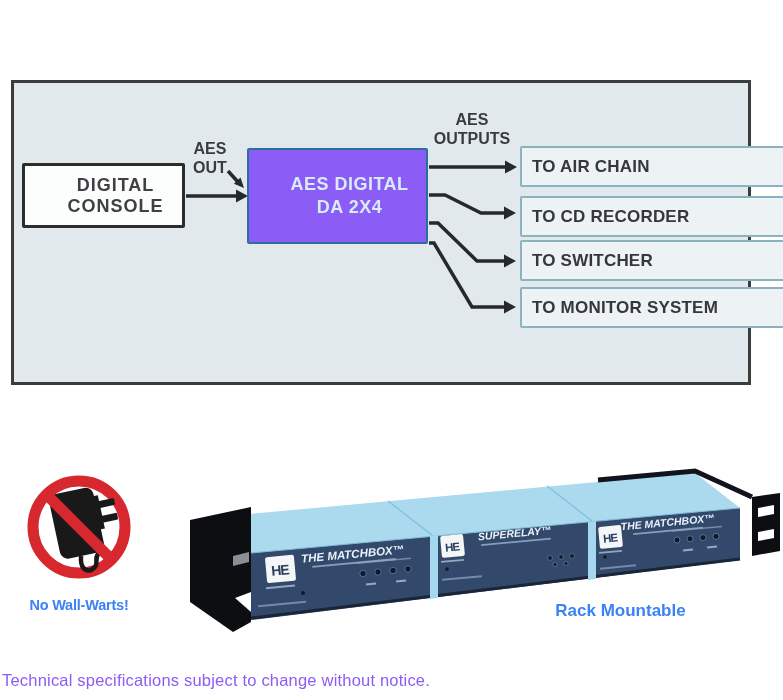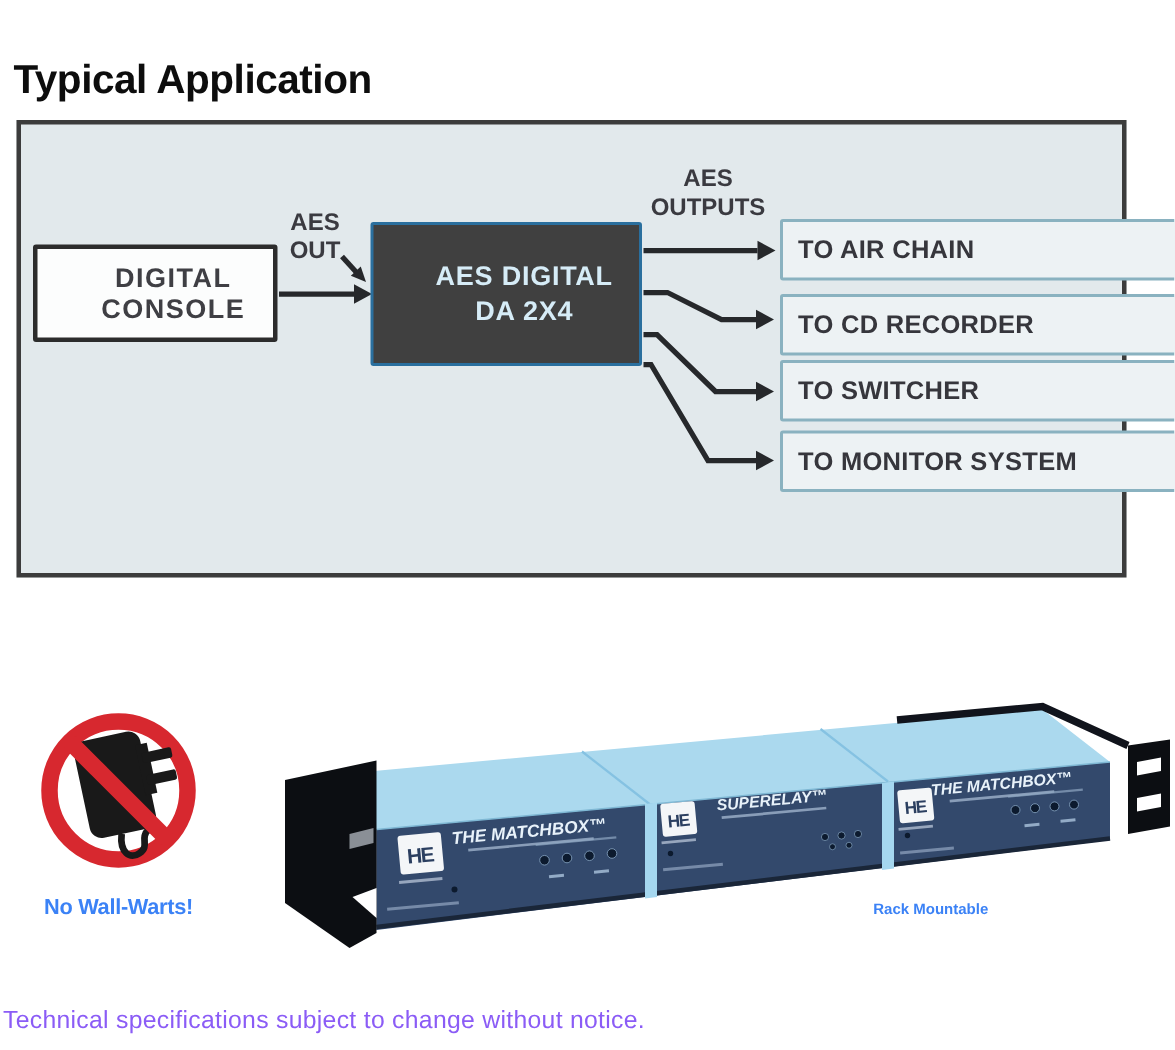--- a/index.html
+++ b/index.html
@@ -9,42 +9,41 @@
         color:#0d0d0d;letter-spacing:-0.3px;margin:0;}
   
   .panel{position:absolute;left:11px;top:80px;width:740px;height:305px;box-sizing:border-box;
         background:#e2e9ec;border:3px solid #3c3c3c;z-index:1;}
   .overlay{position:absolute;left:0;top:0;width:783px;height:700px;pointer-events:none;}
   .ov2{z-index:2;}
   .dbox{position:absolute;box-sizing:border-box;z-index:3;display:flex;flex-direction:column;
         align-items:center;justify-content:center;text-align:center;padding-left:24px;}
   .console{left:22px;top:163px;width:163px;height:65px;background:#fcfdfd;border:3px solid #2c2c2c;
         border-radius:2px;font-size:18px;font-weight:bold;color:#3f3f44;letter-spacing:1px;line-height:21px;}
-  .dablue{left:247px;top:148px;width:181px;height:96px;background:#404040;border:2px solid #2a6f9e;
+  .dablue{left:247px;top:148px;width:181px;height:96px;background:#8b5cf6;border:2px solid #2a6f9e;
         border-radius:2px;font-size:18px;font-weight:bold;color:#d6ecf7;letter-spacing:0.5px;line-height:23px;}
   .conn-label{position:absolute;z-index:3;font-size:16px;font-weight:bold;color:#3a3a40;
         line-height:19px;text-align:center;}
   .lbl-aesout{left:186px;top:139px;width:48px;}
   .lbl-aesoutputs{left:420px;top:110px;width:104px;}
   .outbox{position:absolute;left:520px;width:265px;height:41px;box-sizing:border-box;z-index:3;
         background:#edf2f4;border:2px solid #8ab2c0;border-radius:2px;display:flex;align-items:center;
         padding-left:10px;font-size:17px;font-weight:bold;color:#36363c;letter-spacing:0.2px;}
   .outbox.o1{top:146px;} .outbox.o2{top:196px;} .outbox.o3{top:240px;} .outbox.o4{top:287px;}
   
   .caption{position:absolute;font-weight:bold;color:#3b82f6;text-align:center;}
   .cap-warts{left:20px;top:597px;width:118px;font-size:14.5px;letter-spacing:-0.2px;}
-  .cap-rack{left:553px;top:601px;width:135px;font-size:10px;}
+  .cap-rack{left:553px;top:601px;width:135px;font-size:17px;}
   .footer{position:absolute;left:2px;top:671px;font-size:16.5px;color:#8b5cf6;letter-spacing:0.2px;}
 </style>
 </head>
 <body>
 
 <div class="page">
 
-  <h1 class="page-title">Typical Application</h1>
 
   <div class="panel"></div>
 
   <svg class="overlay ov2" viewBox="0 0 783 700">
     <g stroke="#26282b" stroke-width="3.5" fill="none">
       <line x1="186" y1="196" x2="237" y2="196"></line>
       <line x1="228" y1="171" x2="238" y2="182"></line>
       <polyline points="429,167 505,167"></polyline>
       <polyline points="429,195 445,195 481,213 504,213"></polyline>
       <polyline points="429,223 438,223 477,261 504,261"></polyline>

